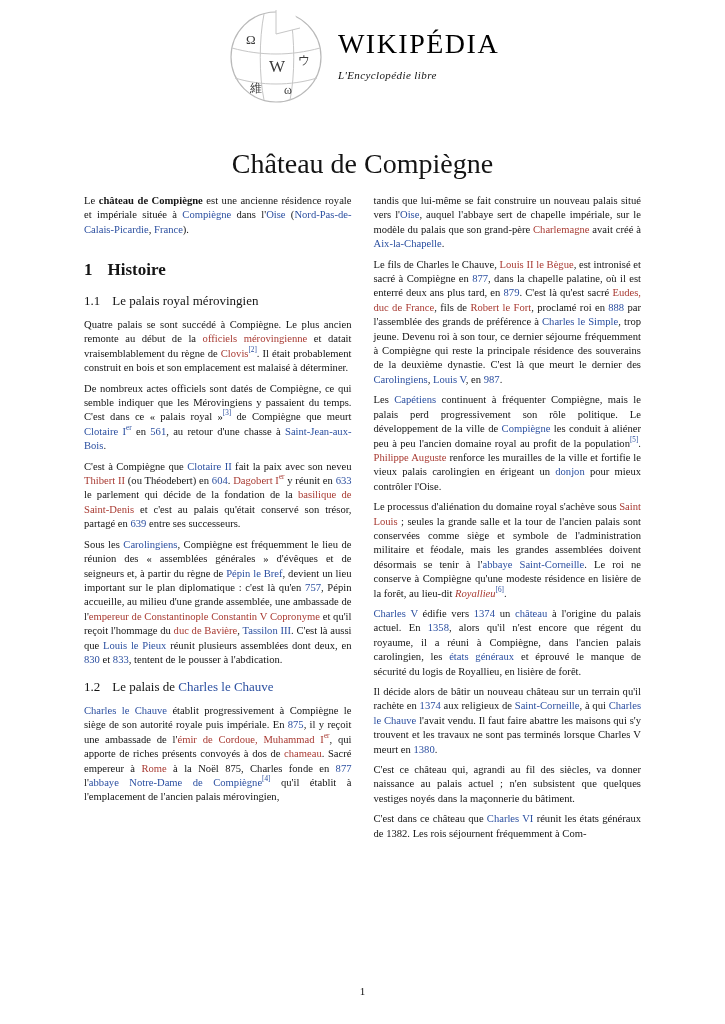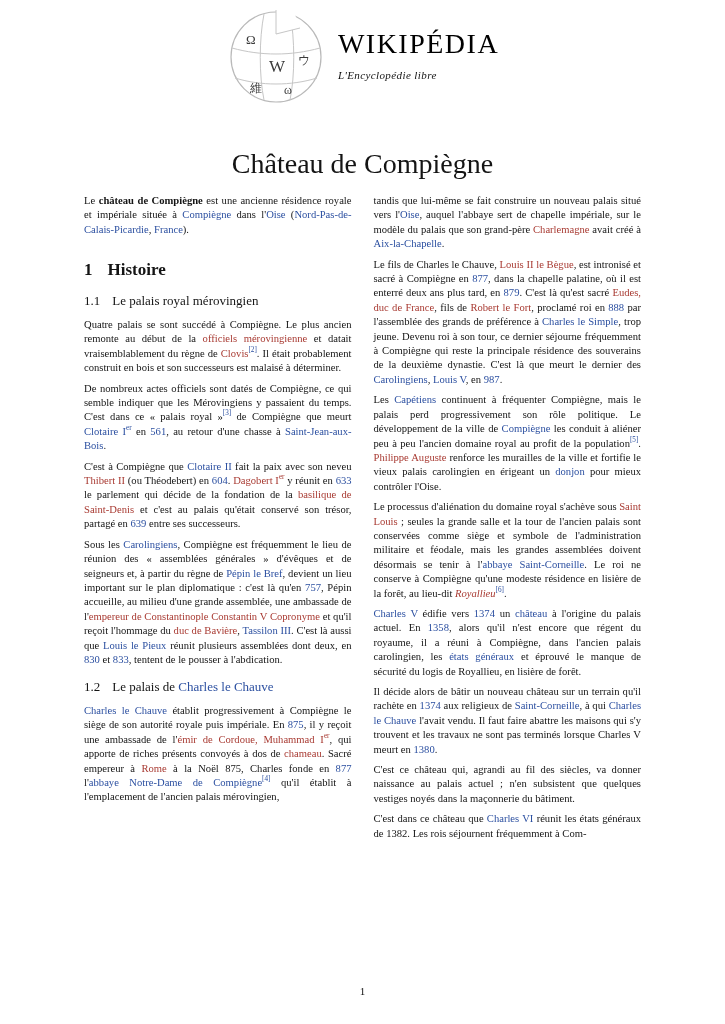--- a/index.html
+++ b/index.html
@@ -57,21 +57,21 @@
     </div>
   </header>
 
   <h1 class="title">Château de Compiègne</h1>
 
   <div class="columns">
     <div class="col" id="col-left">
         <p><span class="">Le </span><span class="bo">château de Compiègne</span><span class=""> est une ancienne résidence royale et impériale située à </span><span class="lb">Compiègne</span><span class=""> dans l'</span><span class="lb">Oise</span><span class=""> (</span><span class="lb">Nord-Pas-de-Calais-Picardie</span><span class="">, </span><span class="lb">France</span><span class="">).</span></p>
         <div class="h1"><span class="hnum">1</span><span class="">Histoire</span></div>
         <div class="h2"><span class="hnum">1.1</span><span class="">Le palais royal mérovingien</span></div>
-        <p><span class="">Quatre palais se sont succédé à Compiègne. Le plus ancien remonte au début de la </span><span class="lr">officiels mérovingienne</span><span class=""> et datait vraisemblablement du règne de </span><span class="lr">Clovis</span><sup class="lb">[2]</sup><span class="">. Il était probablement construit en bois et son successeurs est malaisé à déterminer.</span></p>
+        <p><span class="">Quatre palais se sont succédé à Compiègne. Le plus ancien remonte au début de la </span><span class="lr">officiels mérovingienne</span><span class=""> et datait vraisemblablement du règne de </span><span class="lr">Clovis</span><sup class="lb">[2]</sup><span class="">. Il était probablement construit en bois et son emplacement est malaisé à déterminer.</span></p>
         <p><span class="">De nombreux actes officiels sont datés de Compiègne, ce qui semble indiquer que les Mérovingiens y passaient du temps. C'est dans ce « palais royal »</span><sup class="lb">[3]</sup><span class=""> de Compiègne que meurt </span><span class="lb">Clotaire I</span><sup class="lb">er</sup><span class=""> en </span><span class="lb">561</span><span class="">, au retour d'une chasse à </span><span class="lb">Saint-Jean-aux-Bois</span><span class="">.</span></p>
         <p><span class="">C'est à Compiègne que </span><span class="lb">Clotaire II</span><span class=""> fait la paix avec son neveu </span><span class="lr">Thibert II</span><span class=""> (ou Théodebert) en </span><span class="lb">604</span><span class="">. </span><span class="lr">Dagobert I</span><sup class="lr">er</sup><span class=""> y réunit en </span><span class="lb">633</span><span class=""> le parlement qui décide de la fondation de la </span><span class="lr">basilique de Saint-Denis</span><span class=""> et c'est au palais qu'était conservé son trésor, partagé en </span><span class="lb">639</span><span class=""> entre ses successeurs.</span></p>
         <p><span class="">Sous les </span><span class="lb">Carolingiens</span><span class="">, Compiègne est fréquemment le lieu de réunion des « assemblées générales » d'évêques et de seigneurs et, à partir du règne de </span><span class="lb">Pépin le Bref</span><span class="">, devient un lieu important sur le plan diplomatique : c'est là qu'en </span><span class="lb">757</span><span class="">, Pépin accueille, au milieu d'une grande assemblée, une ambassade de l'</span><span class="lr">empereur de Constantinople</span><span class=""> </span><span class="lr">Constantin V Copronyme</span><span class=""> et qu'il reçoit l'hommage du </span><span class="lr">duc de Bavière</span><span class="">, </span><span class="lb">Tassilon III</span><span class="">. C'est là aussi que </span><span class="lb">Louis le Pieux</span><span class=""> réunit plusieurs assemblées dont deux, en </span><span class="lb">830</span><span class=""> et </span><span class="lb">833</span><span class="">, tentent de le pousser à l'abdication.</span></p>
         <div class="h2"><span class="hnum">1.2</span><span class="">Le palais de </span><span class="lb">Charles le Chauve</span></div>
         <p><span class="lb">Charles le Chauve</span><span class=""> établit progressivement à Compiègne le siège de son autorité royale puis impériale. En </span><span class="lb">875</span><span class="">, il y reçoit une ambassade de l'</span><span class="lr">émir de Cordoue, Muhammad I</span><sup class="lr">er</sup><span class="">, qui apporte de riches présents convoyés à dos de </span><span class="lr">chameau</span><span class="">. Sacré empereur à </span><span class="lr">Rome</span><span class=""> à la Noël 875, Charles fonde en </span><span class="lb">877</span><span class=""> l'</span><span class="lb">abbaye Notre-Dame de Compiègne</span><sup class="lb">[4]</sup><span class=""> qu'il établit à l'emplacement de l'ancien palais mérovingien,</span></p>
       </div>
     <div class="col" id="col-right">
         <p><span class="">tandis que lui-même se fait construire un nouveau palais situé vers l'</span><span class="lb">Oise</span><span class="">, auquel l'abbaye sert de chapelle impériale, sur le modèle du palais que son grand-père </span><span class="lr">Charlemagne</span><span class=""> avait créé à </span><span class="lb">Aix-la-Chapelle</span><span class="">.</span></p>
         <p><span class="">Le fils de Charles le Chauve, </span><span class="lr">Louis II le Bègue</span><span class="">, est intronisé et sacré à Compiègne en </span><span class="lb">877</span><span class="">, dans la chapelle palatine, où il est enterré deux ans plus tard, en </span><span class="lb">879</span><span class="">. C'est là qu'est sacré </span><span class="lr">Eudes, duc de France</span><span class="">, fils de </span><span class="lr">Robert le Fort</span><span class="">, proclamé roi en </span><span class="lb">888</span><span class=""> par l'assemblée des grands de préférence à </span><span class="lb">Charles le Simple</span><span class="">, trop jeune. Devenu roi à son tour, ce dernier séjourne fréquemment à Compiègne qui reste la principale résidence des souverains de la deuxième dynastie. C'est là que meurt le dernier des </span><span class="lb">Carolingiens</span><span class="">, </span><span class="lb">Louis V</span><span class="">, en </span><span class="lb">987</span><span class="">.</span></p>
         <p><span class="">Les </span><span class="lb">Capétiens</span><span class=""> continuent à fréquenter Compiègne, mais le palais perd progressivement son rôle politique. Le développement de la ville de </span><span class="lb">Compiègne</span><span class=""> les conduit à aliéner peu à peu l'ancien domaine royal au profit de la population</span><sup class="lb">[5]</sup><span class="">. </span><span class="lr">Philippe Auguste</span><span class=""> renforce les murailles de la ville et fortifie le vieux palais carolingien en érigeant un </span><span class="lb">donjon</span><span class=""> pour mieux contrôler l'Oise.</span></p>

